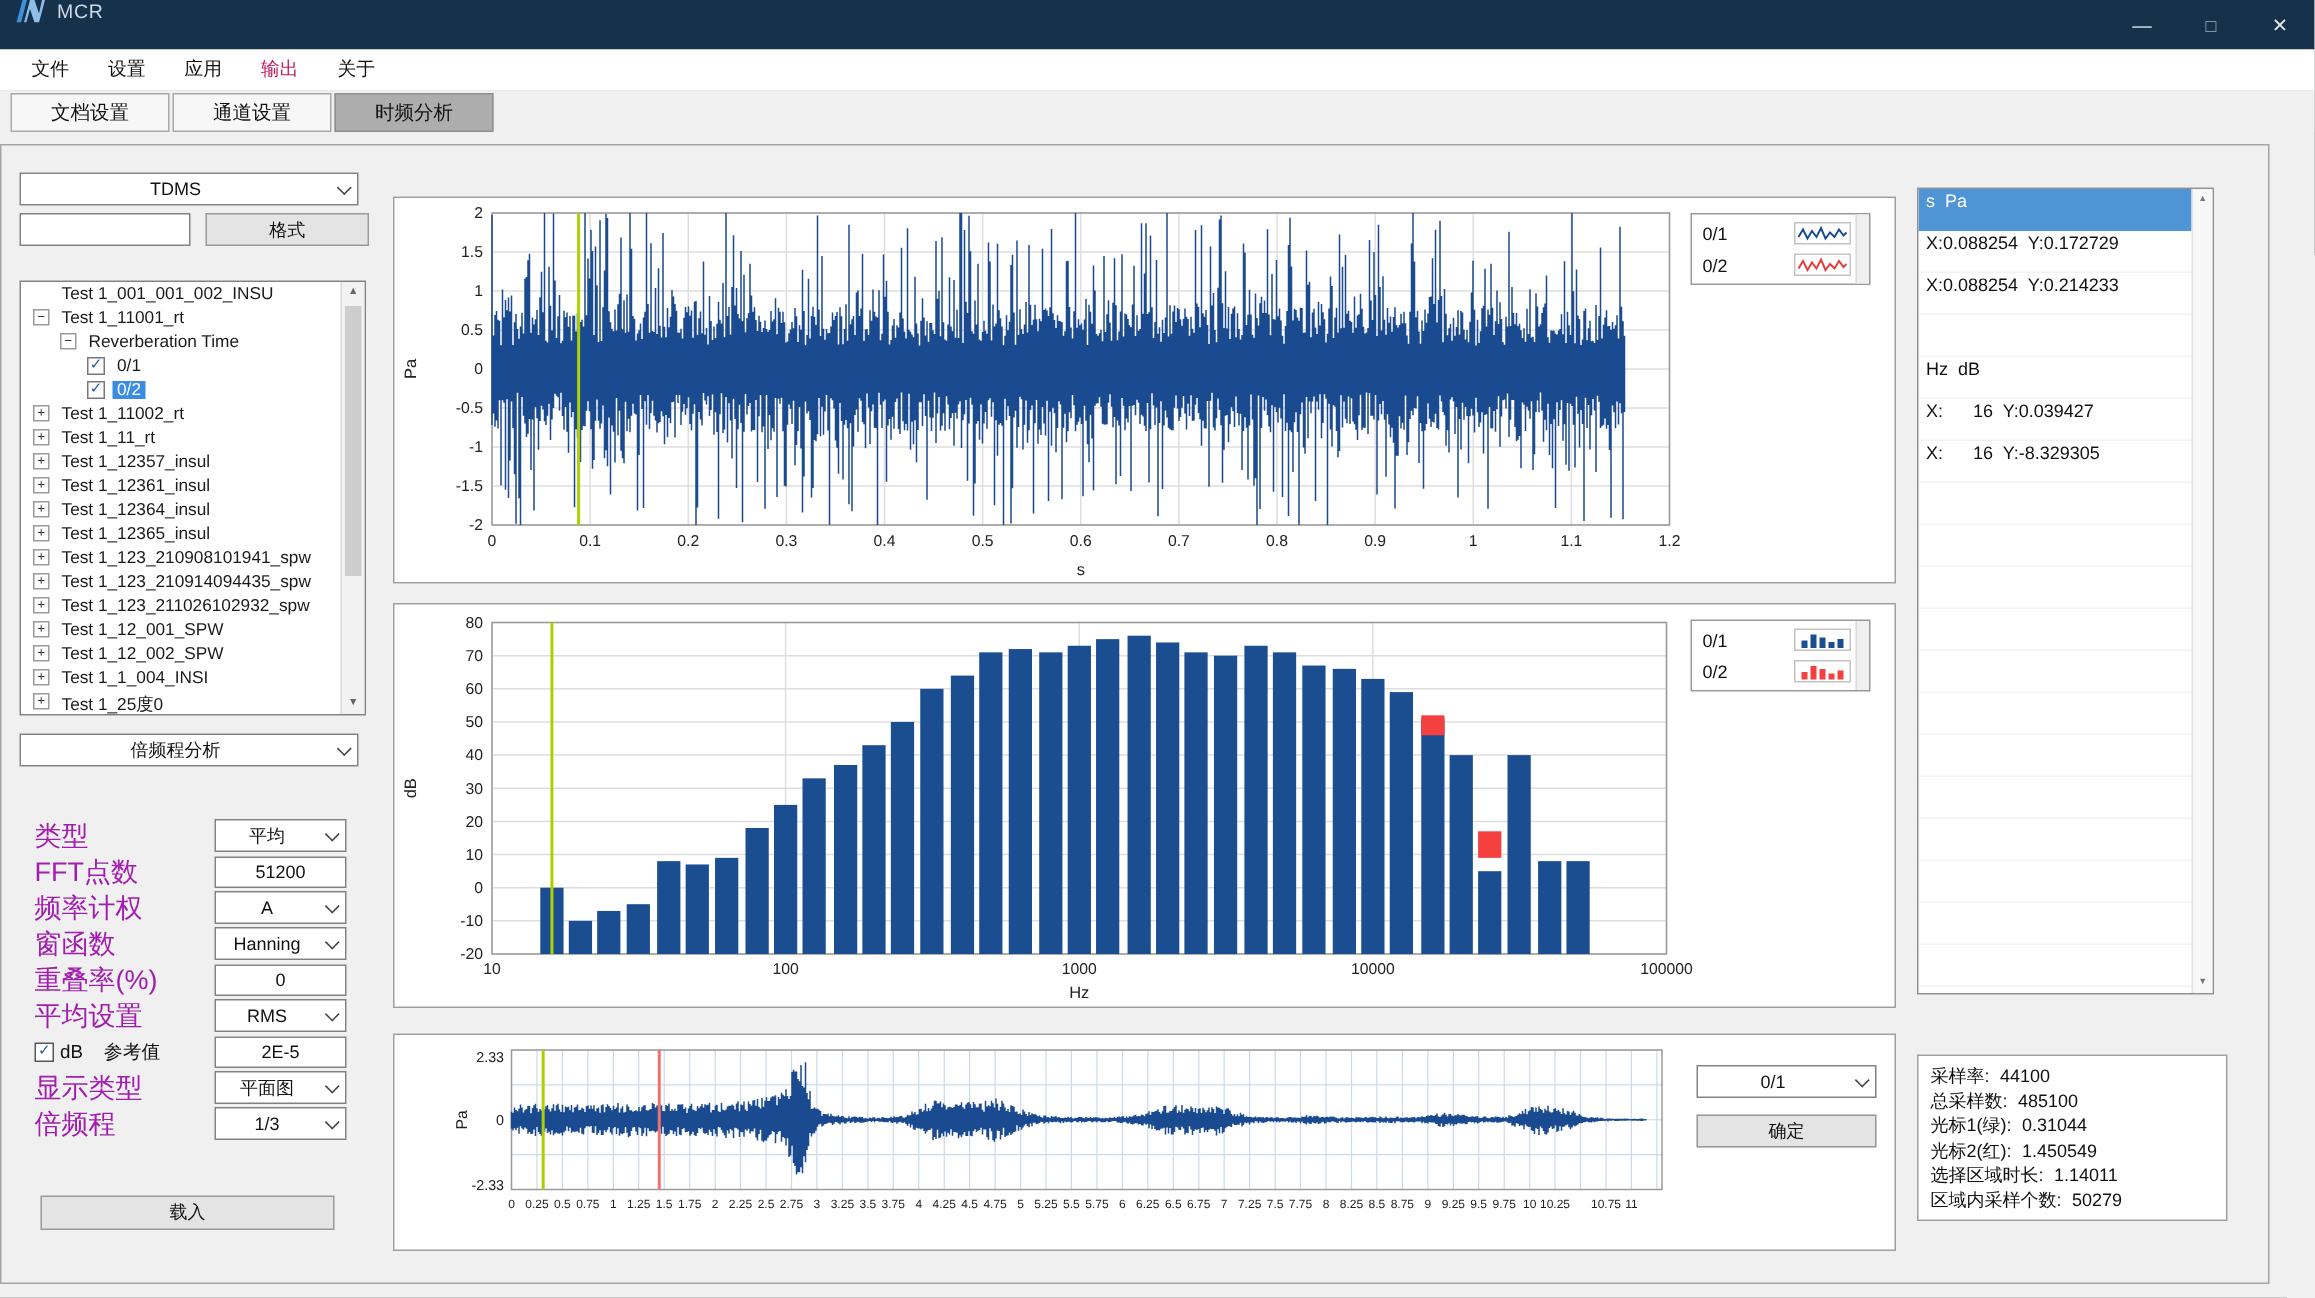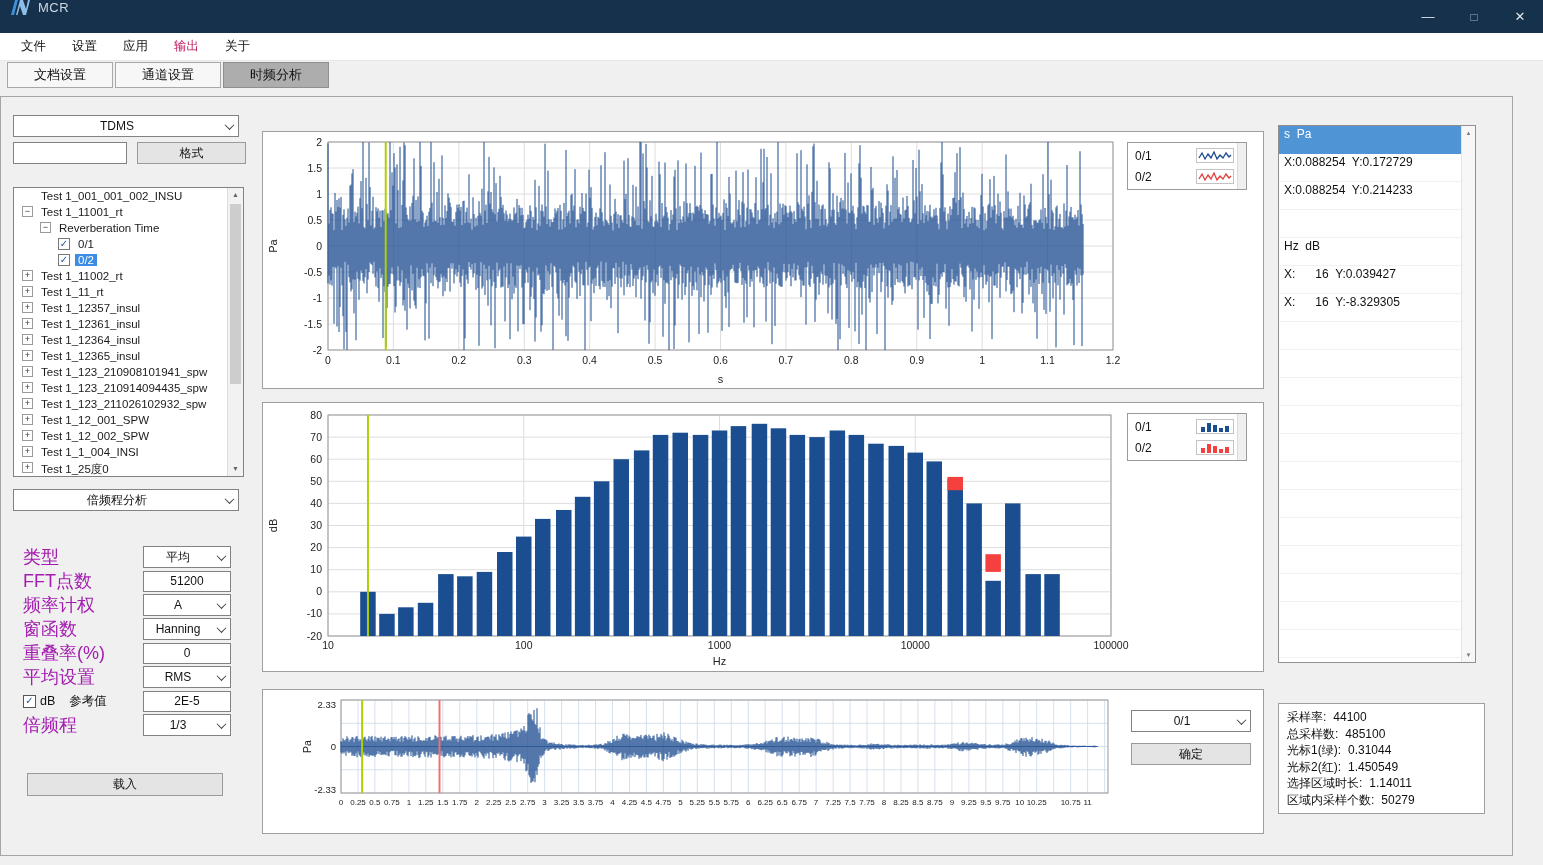--- a/index.html
+++ b/index.html
@@ -263,20 +263,27 @@
               <span class="combo-arrow"></span>
             </div>
           </div>
           <div class="form-row" style="padding-left:0;">
             <span class="checkbox checked">
                 <span class="checkmark">✓</span>
               </span>
             <span class="form-label-inline">dB</span>
             <span class="form-label-inline ref">参考值</span>
             <div class="input-box form-control">2E-5</div>
+          </div>
+          <div class="form-row">
+            <span class="form-label">显示类型</span>
+            <div class="combo form-control">
+              <span class="combo-text">平面图</span>
+              <span class="combo-arrow"></span>
+            </div>
           </div>
           <div class="form-row">
             <span class="form-label">倍频程</span>
             <div class="combo form-control">
               <span class="combo-text">1/3</span>
               <span class="combo-arrow"></span>
             </div>
           </div>
         </div>
 

